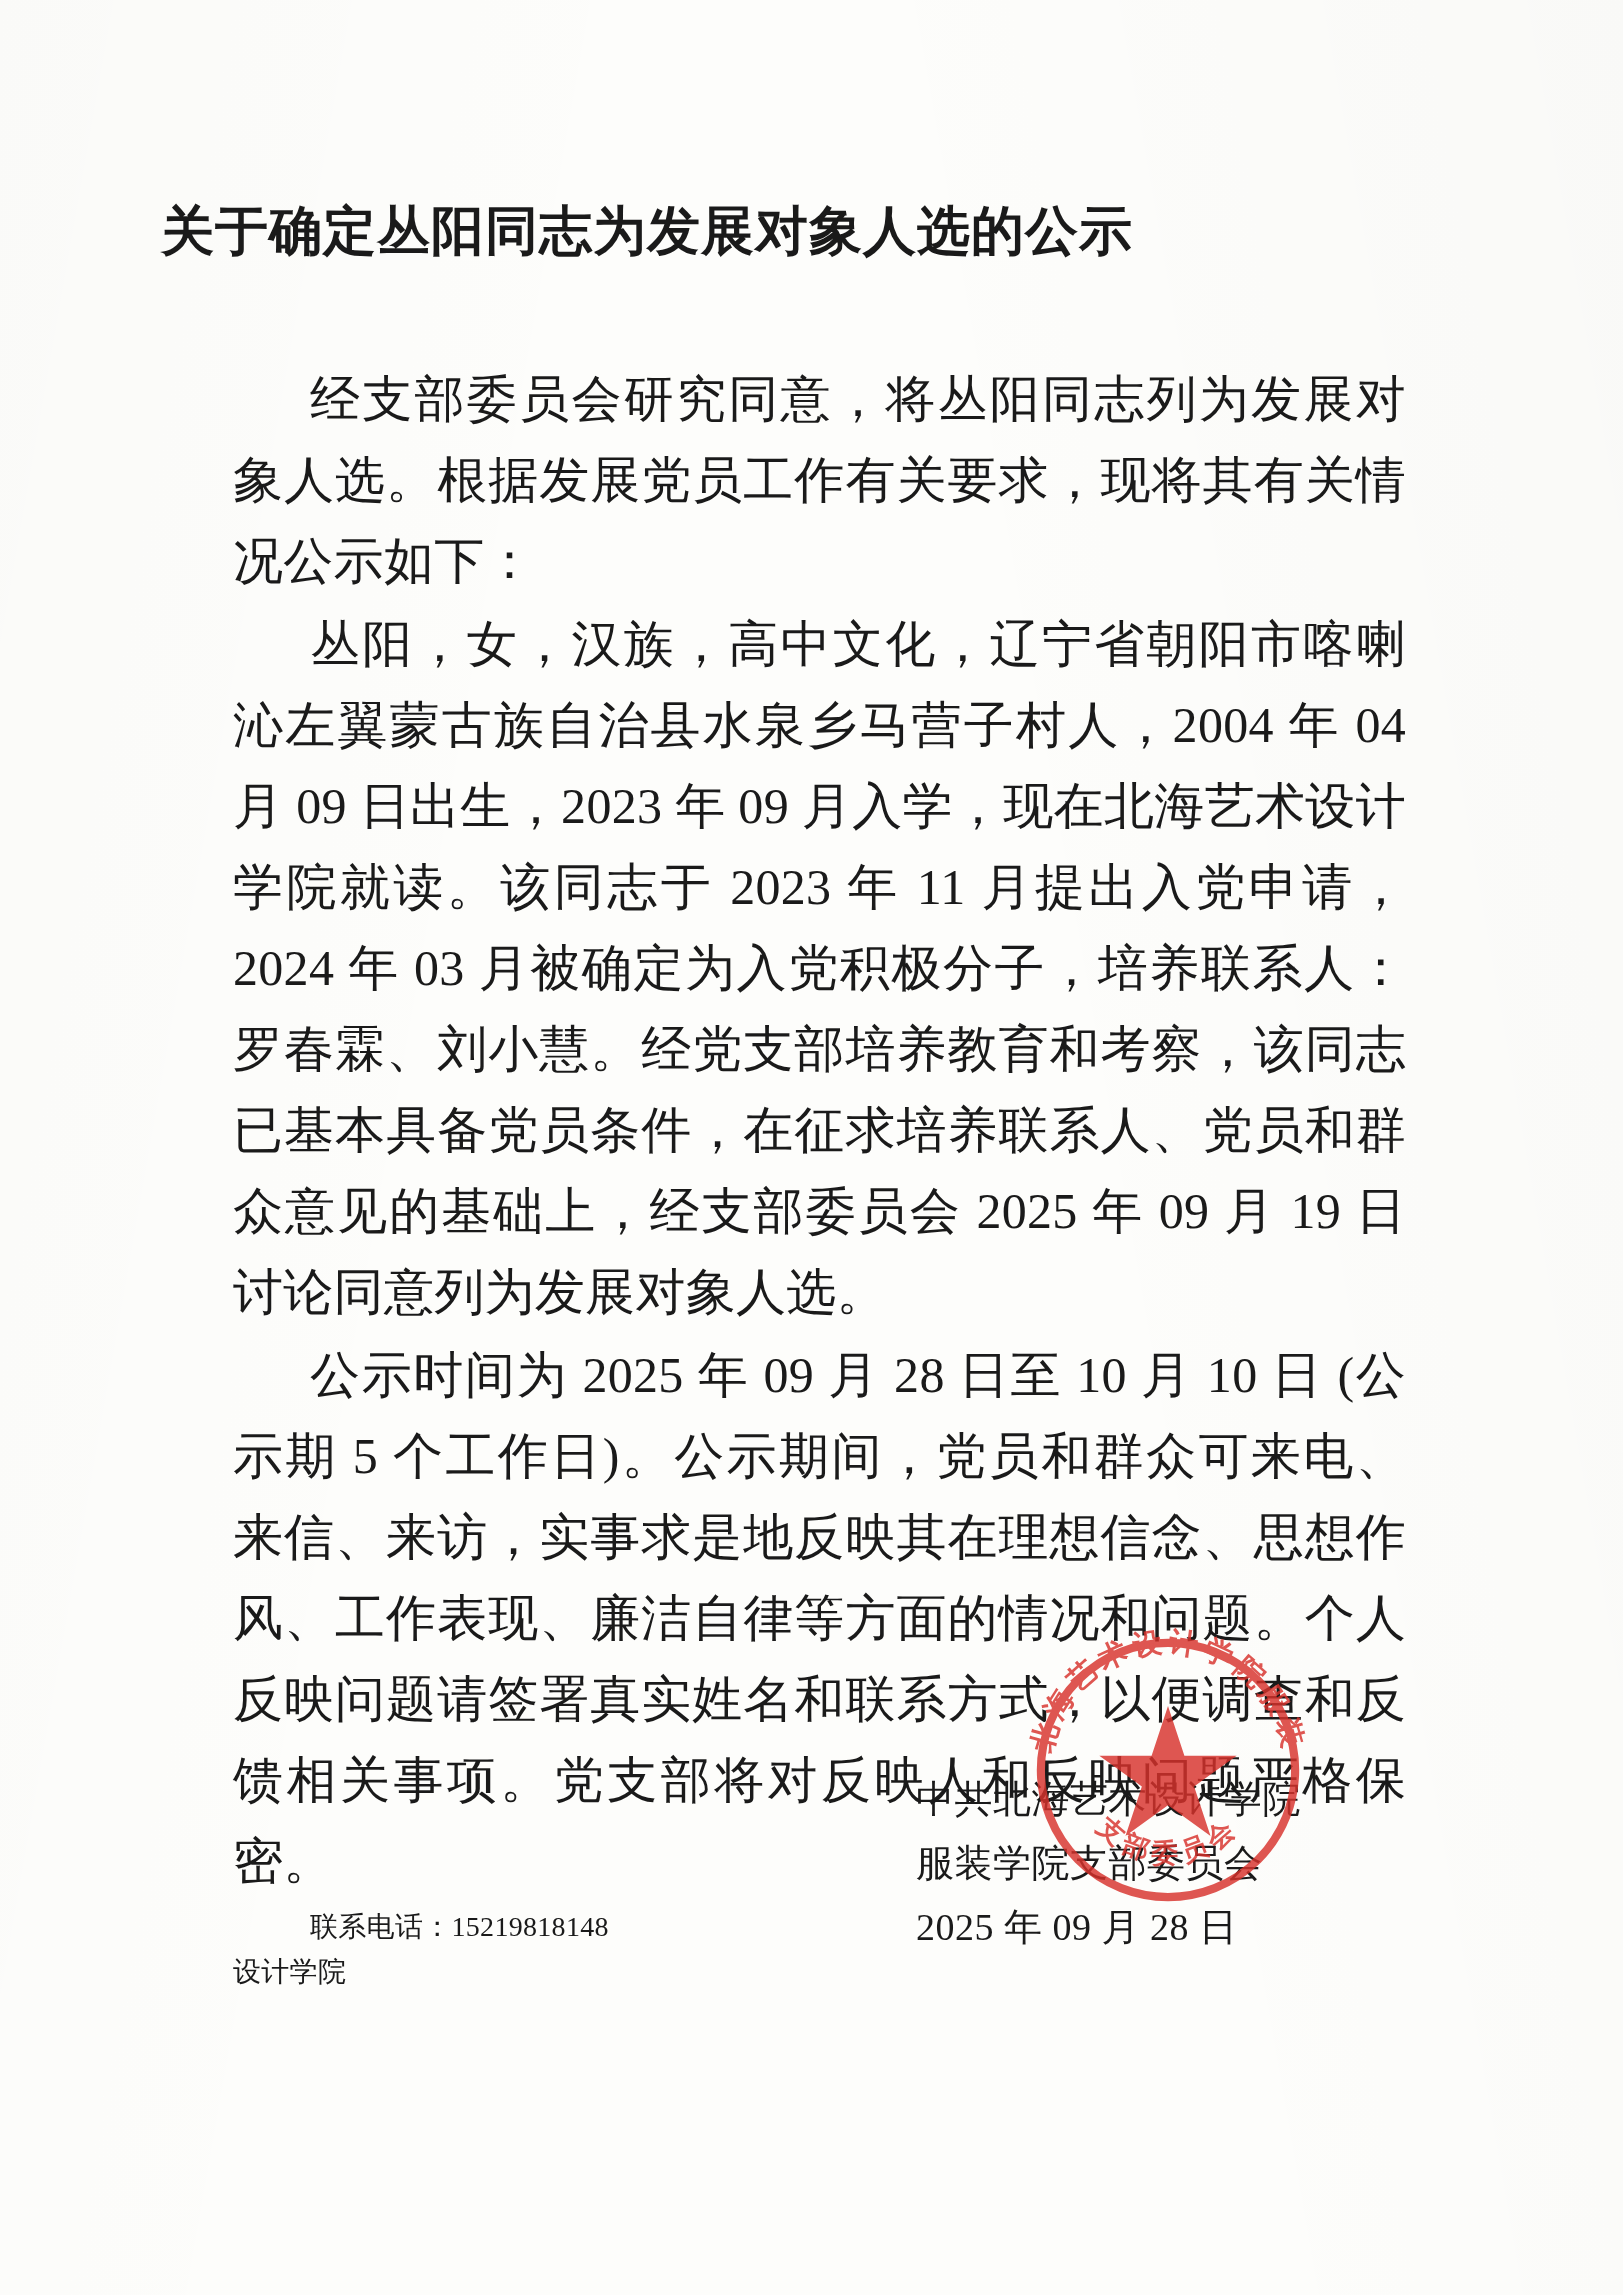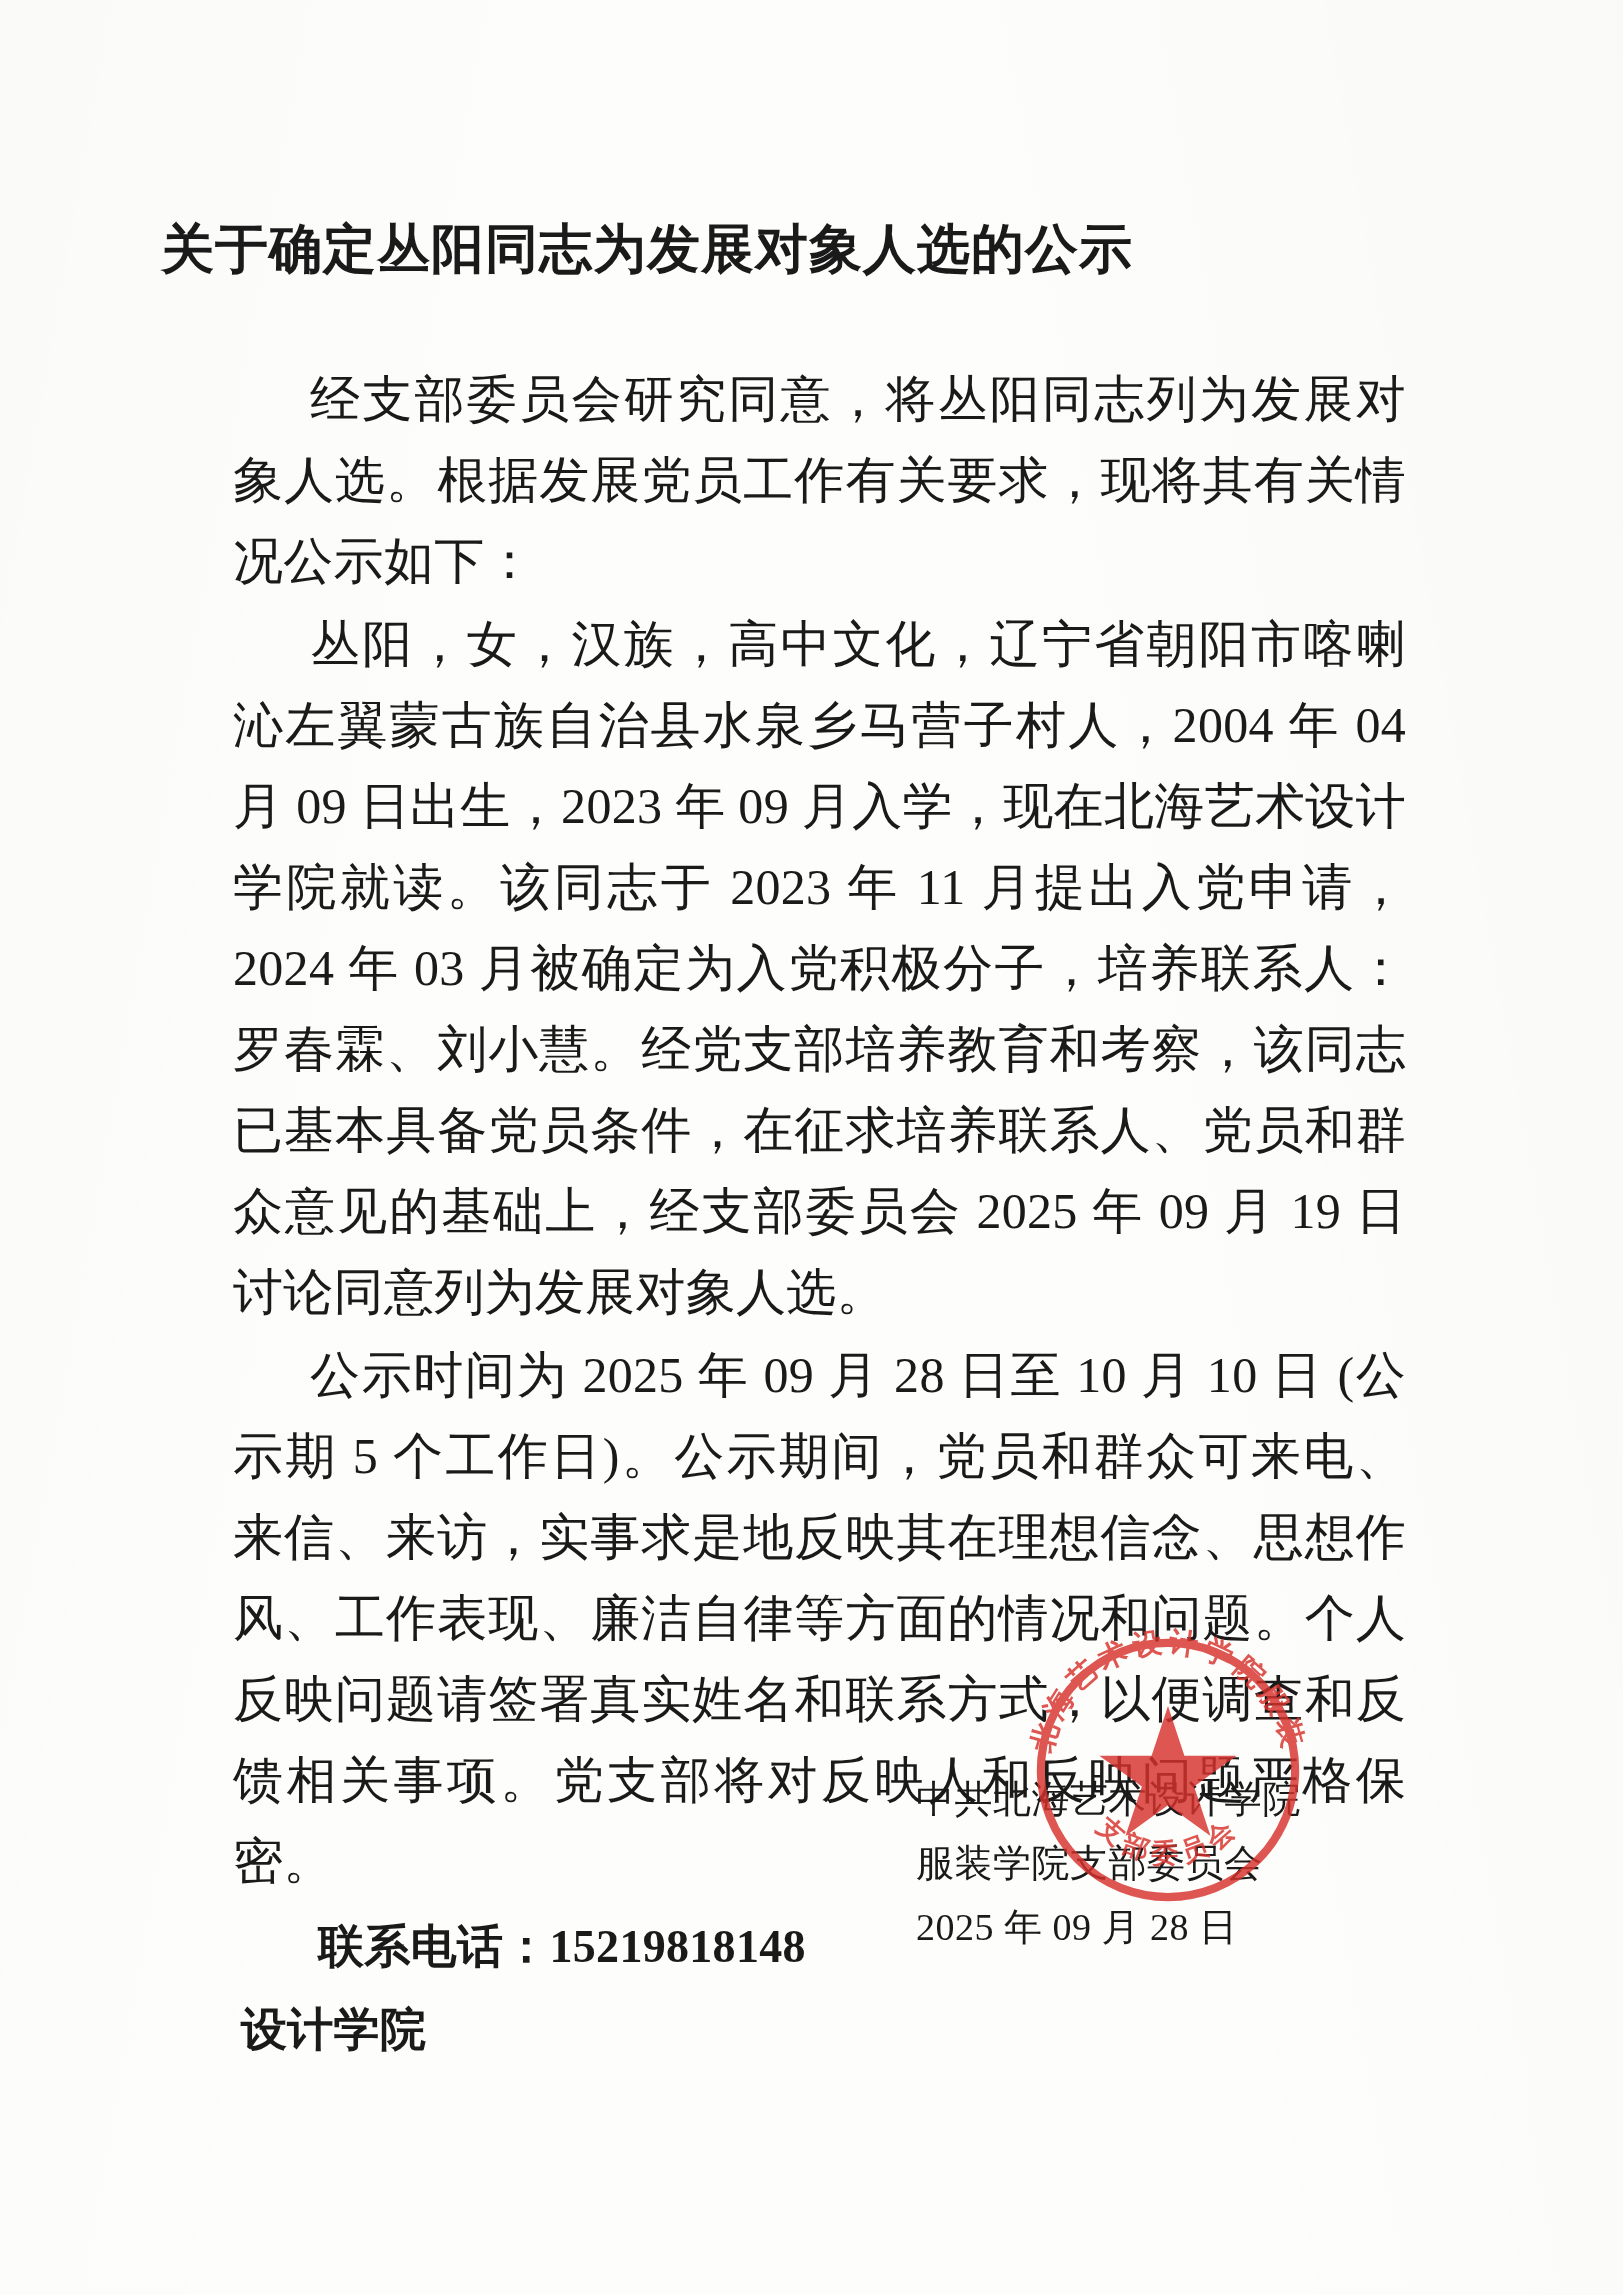--- a/index.html
+++ b/index.html
@@ -27,21 +27,21 @@
   .page {
     position: absolute;
     left: 0; top: 0;
     width: 1623px;
     height: 2295px;
     box-sizing: border-box;
     padding: 0;
   }
   .doc-title {
     position: absolute;
-    top: 218px;
+    top: 200px;
     left: 0;
     width: 1294px;
     text-align: center;
     font-size: 53px;
     font-weight: bold;
     letter-spacing: 1px;
     line-height: 1.2;
     font-family: "Liberation Serif", "DejaVu Serif", serif;
   }
   .body-block {
@@ -53,26 +53,25 @@
   .para {
     font-size: 50px;
     line-height: 1.62;
     text-align: justify;
     text-justify: inter-ideograph;
     margin: 0 0 2px 0;
     text-indent: 77px;
     letter-spacing: 0.3px;
   }
   .contact-line {
-    font-size: 46px;
+    font-size: 28px;
     line-height: 1.62;
     text-indent: 77px;
-    margin: 8px;
+    margin: 0;
     letter-spacing: 0.3px;
-    font-weight: bold;
   }
   .contact-line.cont {
     text-indent: 0;
   }
   .signature {
     position: absolute;
     right: 287px;
     top: 1768px;
     width: 420px;
     text-align: left;

